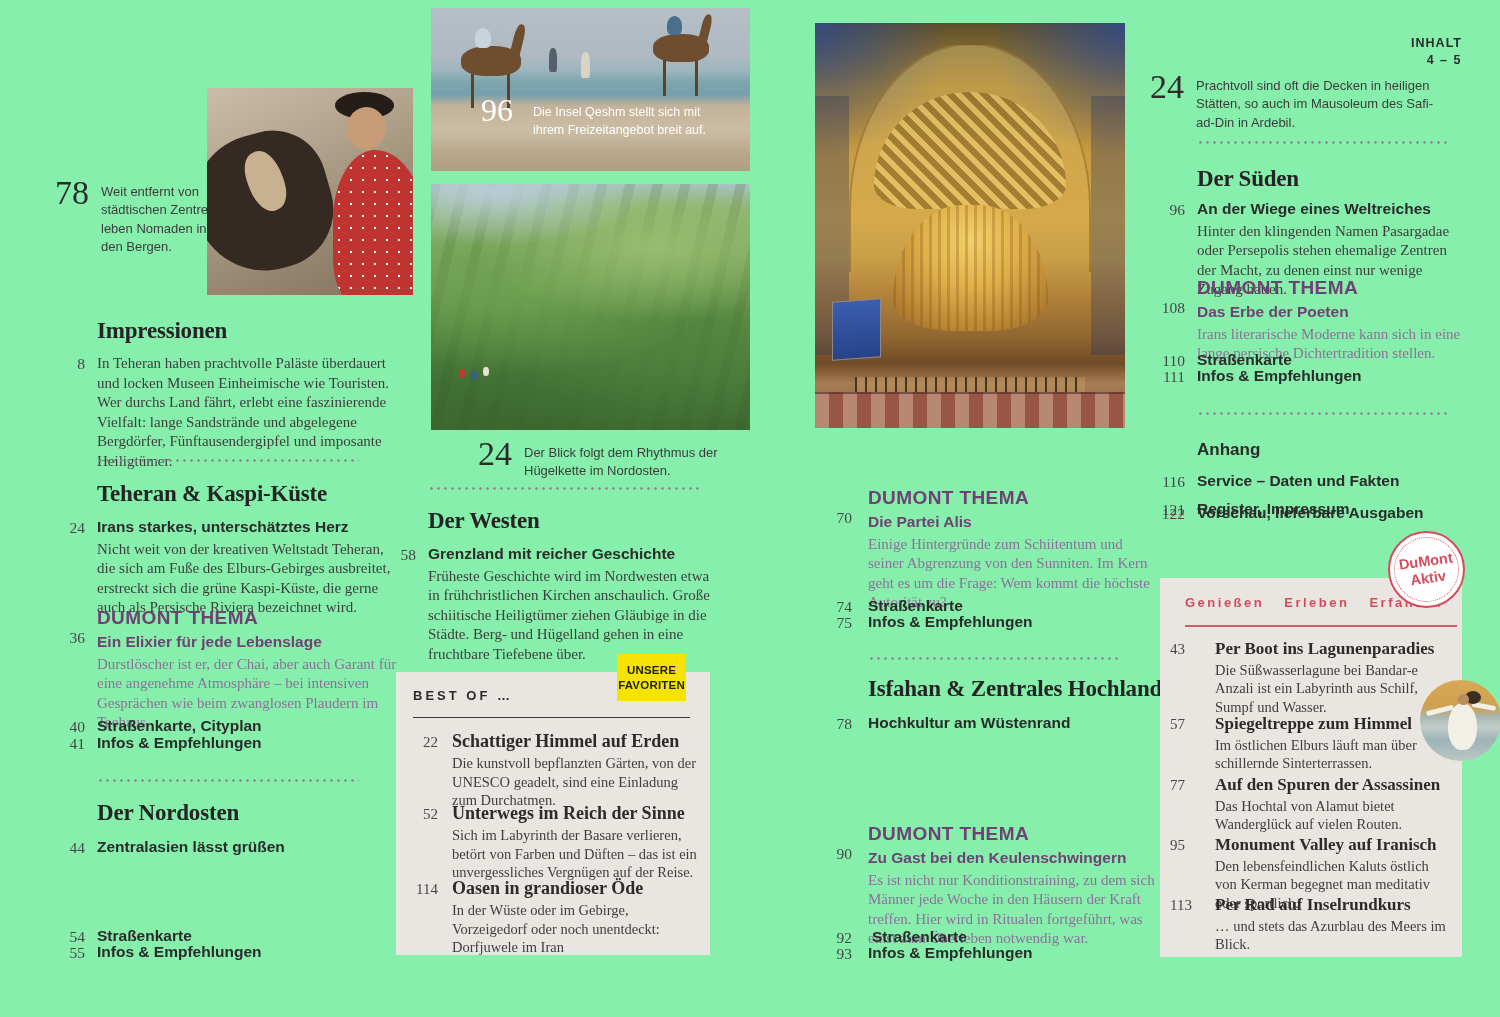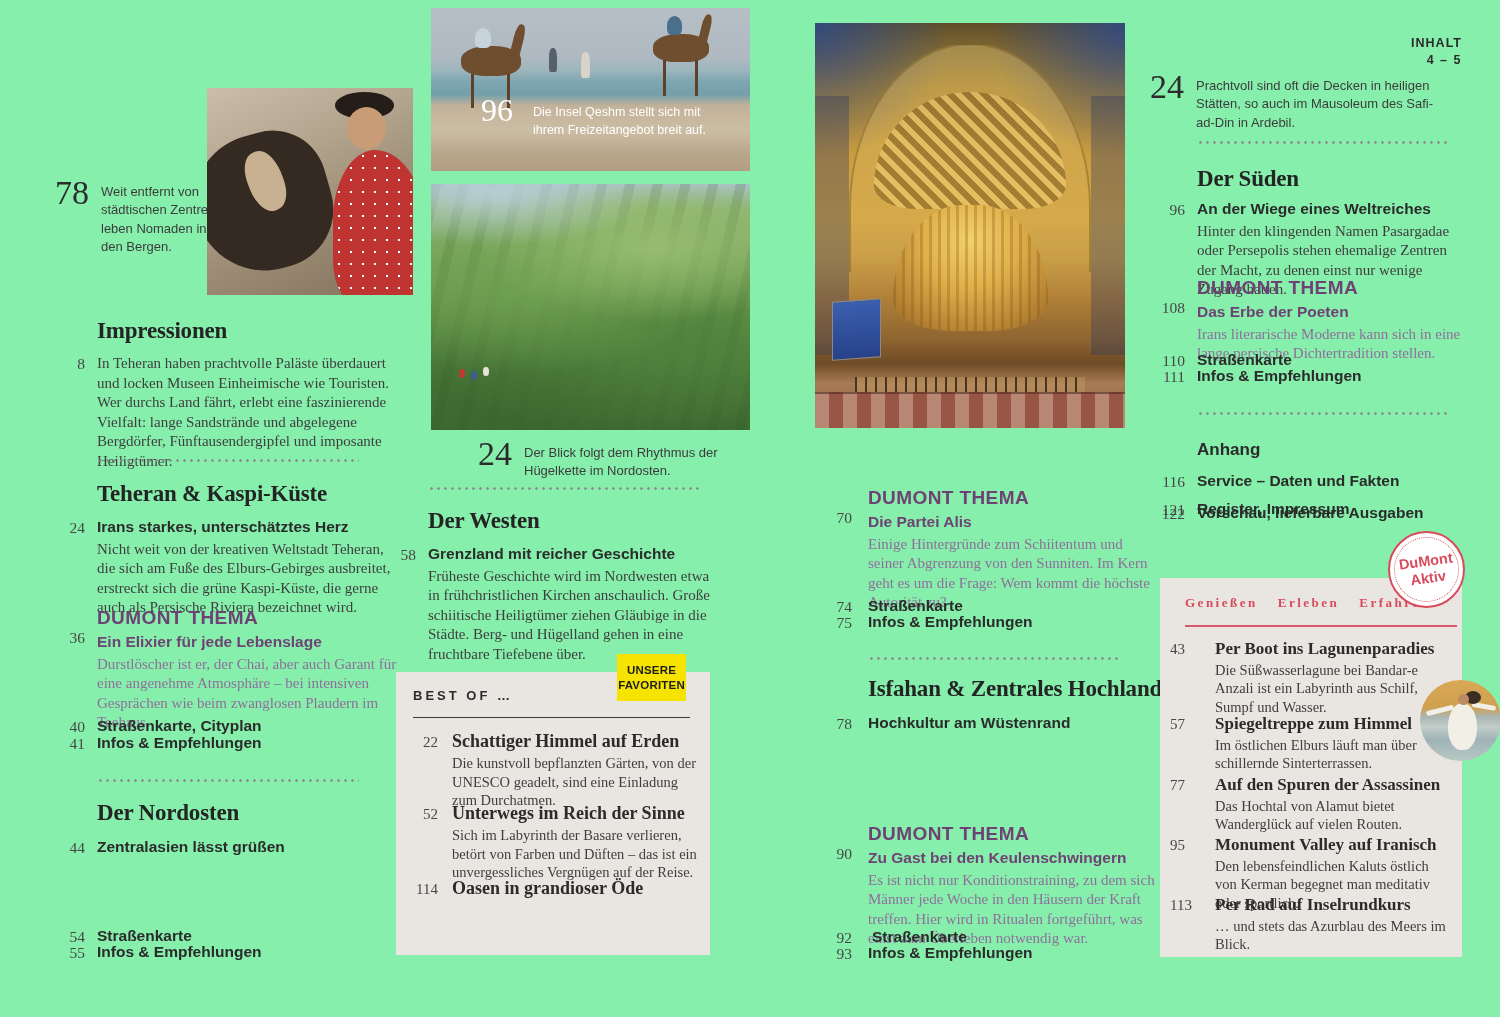--- a/index.html
+++ b/index.html
@@ -109,21 +109,21 @@
 
   
   .stamp{position:absolute;left:1388px;top:531px;width:77px;height:77px;border-radius:50%;
          background:#fff;border:2.5px solid #d84b5c;box-sizing:border-box;z-index:5;
          display:flex;align-items:center;justify-content:center;}
   .stamp:before{content:"";position:absolute;inset:4px;border:1.6px dotted #d84b5c;border-radius:50%;}
   .stamp .st{transform:rotate(-8deg);text-align:center;color:#d84b5c;font-weight:700;font-size:14.5px;line-height:1.15;}
 
   .aktivbox{position:absolute;left:1160px;top:578px;width:302px;height:379px;background:#e9e6e1;}
   .ga-words{position:absolute;left:25px;top:17px;font-weight:700;font-size:13px;letter-spacing:2.5px;color:#d84b5c;}
-  .ga-words span{margin-right:20px;font-family:Liberation Serif, serif;}
+  .ga-words span{margin-right:20px;}
   .ga-line{position:absolute;left:25px;top:47px;width:272px;border-top:2px solid #d9596a;}
   .ga-item{position:absolute;display:flex;left:10px;width:282px;}
   .ga-item .n{flex:none;width:36px;text-align:left;margin-right:9px;
               font-family:"Liberation Serif",serif;font-size:15px;color:#474747;padding-top:2px;}
   .ga-title{font-family:"Liberation Serif",serif;font-weight:700;font-size:17px;color:#2b2b2b;line-height:1.15;}
   .ga-desc{font-family:"Liberation Serif",serif;font-size:14.5px;line-height:1.3;color:#3e3e3e;margin-top:2px;}
 
   .circle-photo{position:absolute;left:1420px;top:680px;width:81px;height:81px;border-radius:50%;overflow:hidden;z-index:6;
       background:linear-gradient(180deg,#d8a856 0%,#cfa04e 34%,#a9b7b4 46%,#c2cdc9 58%,#9fb3b6 74%,#b9c8c4 100%);}
   .wm-dress{position:absolute;left:34%;top:28%;width:36%;height:58%;background:#f2efe7;border-radius:50% 50% 45% 45%;}
@@ -276,20 +276,21 @@
       <div class="n">52</div>
       <div class="c">
         <div class="bo-title">Unterwegs im Reich der Sinne</div>
         <div class="bo-desc">Sich im Labyrinth der Basare verlieren, betört von Farben und Düften – das ist ein unvergessliches Vergnügen auf der Reise.</div>
       </div>
     </div>
     <div class="bo-item" style="top:206px">
       <div class="n">114</div>
       <div class="c">
         <div class="bo-title">Oasen in grandioser Öde</div>
+        <div class="bo-desc">In der Wüste oder im Gebirge, Vorzeigedorf oder noch unentdeckt: Dorfjuwele im Iran</div>
       </div>
     </div>
   </div>
 
   <div class="photo photo-mausoleum" style="left:815px;top:23px;width:310px;height:405px">
     <div class="mz-blue l"></div>
     <div class="mz-blue r"></div>
     <div class="mz-col" style="left:0"></div>
     <div class="mz-col" style="right:0"></div>
     <div class="mz-arch"></div>

